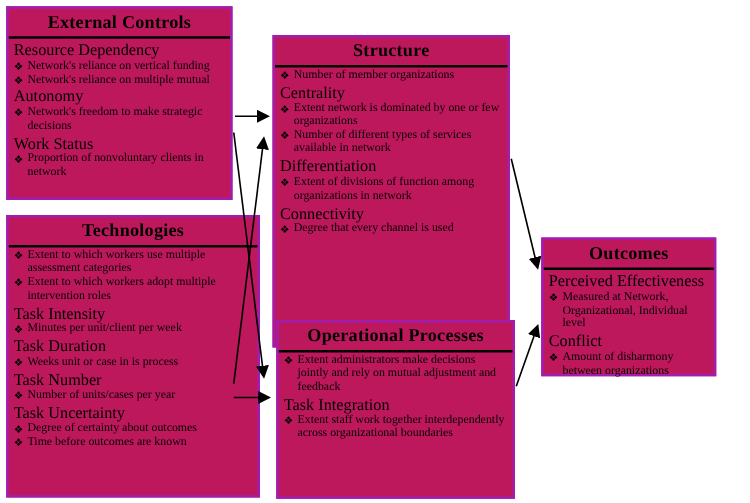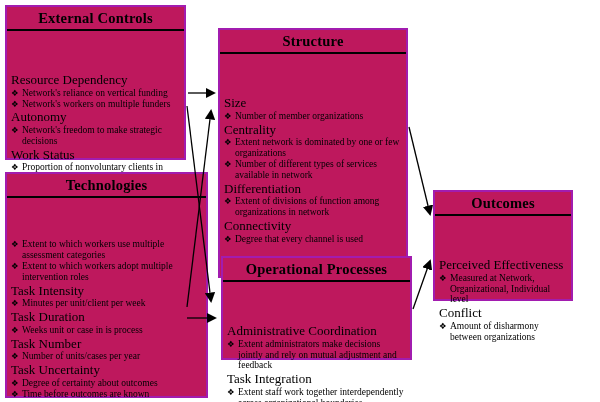--- a/index.html
+++ b/index.html
@@ -2,30 +2,30 @@
 <html><head>
 <meta charset="utf-8">
 <style>
   html,body{margin:0;padding:0;background:#fff;}
   .canvas{position:relative;width:600px;height:402px;background:#fff;overflow:hidden;
           font-family:"Liberation Serif","DejaVu Serif",serif;color:#000;}
   .arrows{position:absolute;left:0;top:0;width:600px;height:402px;z-index:2;pointer-events:none;}
   .box{position:absolute;border:2px solid #a21caf;background:#be185d;box-sizing:border-box;z-index:1;}
   .box-title{font-weight:bold;font-size:14.5px;text-align:center;padding:3px 2px 2px 2px;
              border-bottom:2px solid #000;letter-spacing:.2px;}
-  .box-body{padding:1px 3px 0 4px;margin-top:40px;}
+  .box-body{padding:1px 3px 0 4px;}
   .item-heading{font-size:13px;line-height:1.2;white-space:nowrap;}
   .bullet{display:flex;font-size:9.5px;line-height:1.15;}
   .bullet-glyph{width:11px;flex:0 0 11px;font-size:8.5px;padding-top:1px;text-align:left;}
   .bullet-text{flex:1;}
   
   .b-external{left:5px;top:5px;width:181px;height:155px;}
   .b-technologies{left:5px;top:172px;width:203px;height:226px;}
   .b-structure{left:218px;top:28px;width:190px;height:250px;}
-  .b-operational{left:221px;top:256px;width:191px;height:104px;}
+  .b-operational{left:221px;top:256px;width:191px;height:143px;}
   .b-outcomes{left:433px;top:190px;width:140px;height:111px;}
 </style>
 </head>
 <body>
 
 <div class="canvas">
 
   <svg class="arrows" viewBox="0 0 600 402" xmlns="http://www.w3.org/2000/svg">
     <defs>
       <marker id="ah" viewBox="0 0 8 8" refX="6.5" refY="4" markerWidth="8" markerHeight="8" orient="auto">
@@ -45,21 +45,21 @@
     <div class="box-body">
   <div class="item">
     <div class="item-heading">Resource Dependency</div>
 
   <div class="bullet">
       <span class="bullet-glyph">❖</span>
       <span class="bullet-text">Network's reliance on vertical funding</span>
     </div>
           <div class="bullet">
       <span class="bullet-glyph">❖</span>
-      <span class="bullet-text">Network's workers on multiple funders</span>
+      <span class="bullet-text">Network's reliance on multiple mutual</span>
     </div>
         </div>
 
   <div class="item">
     <div class="item-heading">Autonomy</div>
 
   <div class="bullet">
       <span class="bullet-glyph">❖</span>
       <span class="bullet-text">Network's freedom to make strategic decisions</span>
     </div>
@@ -130,21 +130,20 @@
       <span class="bullet-text">Time before outcomes are known</span>
     </div>
         </div>
 </div>
   </div>
 
   <div class="box b-structure">
     <div class="box-title">Structure</div>
     <div class="box-body">
   <div class="item">
-    <div class="item-heading">Size</div>
 
   <div class="bullet">
       <span class="bullet-glyph">❖</span>
       <span class="bullet-text">Number of member organizations</span>
     </div>
         </div>
 
   <div class="item">
     <div class="item-heading">Centrality</div>
 
@@ -179,21 +178,20 @@
       <span class="bullet-text">Degree that every channel is used</span>
     </div>
         </div>
 </div>
   </div>
 
   <div class="box b-operational">
     <div class="box-title">Operational Processes</div>
     <div class="box-body">
   <div class="item">
-    <div class="item-heading">Administrative Coordination</div>
 
   <div class="bullet">
       <span class="bullet-glyph">❖</span>
       <span class="bullet-text">Extent administrators make decisions jointly and rely on mutual adjustment and feedback</span>
     </div>
         </div>
 
   <div class="item">
     <div class="item-heading">Task Integration</div>
 

